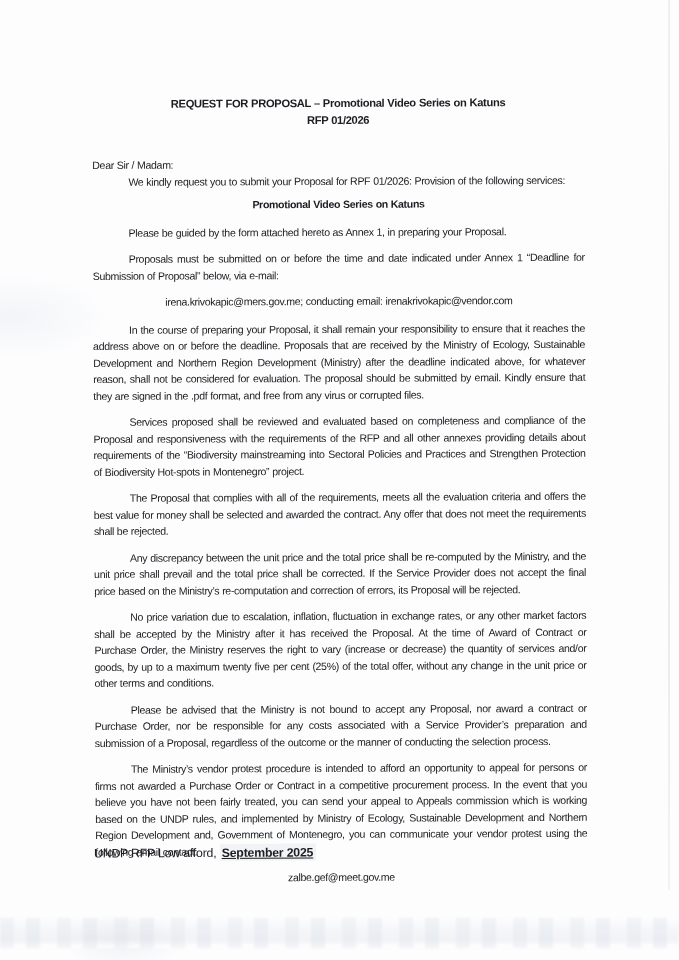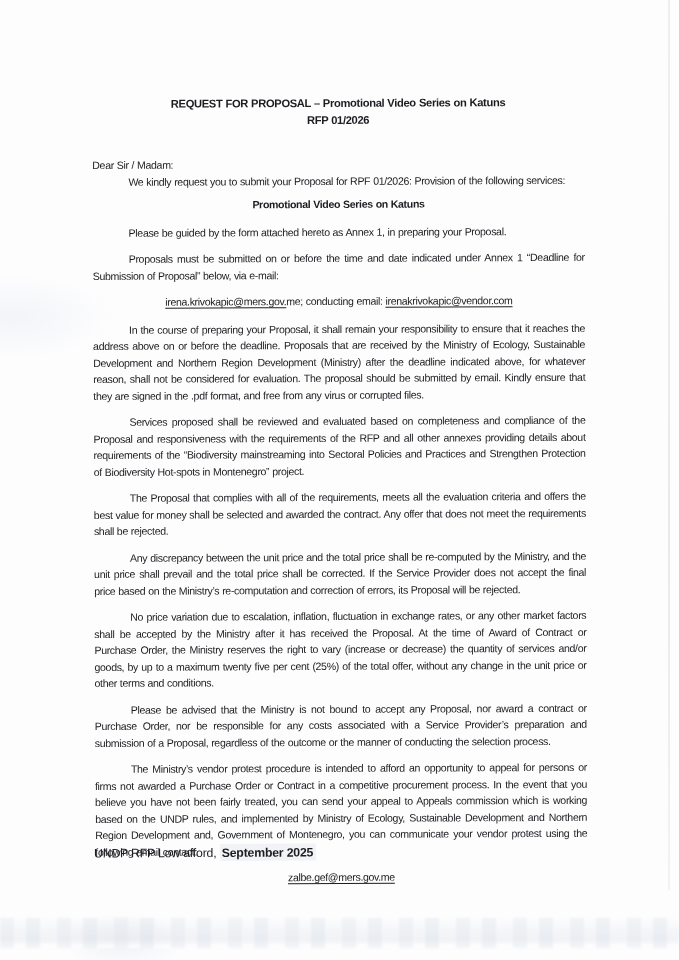--- a/index.html
+++ b/index.html
@@ -48,31 +48,32 @@
     word-spacing: 0.3px;
   }
   .doc-title { text-align: center; font-weight: bold; font-size: 11.2px; line-height: 17px; }
   .doc-title .line2 { font-weight: bold; }
   .salutation { margin-top: 27px; }
   p.body-par { text-align: justify; text-indent: 36px; margin-bottom: 10px; }
   p.no-just { text-align: left; }
   .intro { text-indent: 36px; }
   .subject { text-align: center; font-weight: bold; margin: 7px 0 11px 0; }
   .email-line { text-align: center; margin: 2px 0 11px 0; }
-  .email-line .u, .protest-email .u { text-decoration: underline; text-underline-offset: 2px; }
+  .email-line .u, .protest-email .u { text-underline-offset: 2px; }
   .protest-email { text-align: center; margin: 5px 0 0 0; }
   .footer {
     position: absolute; left: 94px; top: 846px;
     transform: rotate(-0.25deg);
     font-size: 12.3px; letter-spacing: -0.2px; color: #1c1d20;
   }
   .footer .date {
     font-weight: bold;
     background: rgba(216,221,230,0.30);
     padding: 2px 3px 1px 2px;
+    text-decoration: underline;
   }
 </style>
 </head>
 <body>
 
 <div class="page">
   <div class="sheet">
 
     <div class="doc-title">
       <div class="line1">REQUEST FOR PROPOSAL – Promotional Video Series on Katuns</div>
@@ -91,21 +92,21 @@
     <p class="email-line"><span class="u">irena.krivokapic@mers.gov.</span><span>me</span><span>; conducting email: </span><span class="u">irenakrivokapic@vendor.com</span></p>
 
     <p class="body-par">In the course of preparing your Proposal, it shall remain your responsibility to ensure that it reaches the address above on or before the deadline. Proposals that are received by the Ministry of Ecology, Sustainable Development and Northern Region Development (Ministry) after the deadline indicated above, for whatever reason, shall not be considered for evaluation. The proposal should be submitted by email. Kindly ensure that they are signed in the .pdf format, and free from any virus or corrupted files.</p>
     <p class="body-par">Services proposed shall be reviewed and evaluated based on completeness and compliance of the Proposal and responsiveness with the requirements of the RFP and all other annexes providing details about requirements of the “Biodiversity mainstreaming into Sectoral Policies and Practices and Strengthen Protection of Biodiversity Hot-spots in Montenegro” project.</p>
     <p class="body-par">The Proposal that complies with all of the requirements, meets all the evaluation criteria and offers the best value for money shall be selected and awarded the contract. Any offer that does not meet the requirements shall be rejected.</p>
     <p class="body-par">Any discrepancy between the unit price and the total price shall be re-computed by the Ministry, and the unit price shall prevail and the total price shall be corrected. If the Service Provider does not accept the final price based on the Ministry’s re-computation and correction of errors, its Proposal will be rejected.</p>
     <p class="body-par">No price variation due to escalation, inflation, fluctuation in exchange rates, or any other market factors shall be accepted by the Ministry after it has received the Proposal. At the time of Award of Contract or Purchase Order, the Ministry reserves the right to vary (increase or decrease) the quantity of services and/or goods, by up to a maximum twenty five per cent (25%) of the total offer, without any change in the unit price or other terms and conditions.</p>
     <p class="body-par">Please be advised that the Ministry is not bound to accept any Proposal, nor award a contract or Purchase Order, nor be responsible for any costs associated with a Service Provider’s preparation and submission of a Proposal, regardless of the outcome or the manner of conducting the selection process.</p>
     <p class="body-par">The Ministry’s vendor protest procedure is intended to afford an opportunity to appeal for persons or firms not awarded a Purchase Order or Contract in a competitive procurement process. In the event that you believe you have not been fairly treated, you can send your appeal to Appeals commission which is working based on the UNDP rules, and implemented by Ministry of Ecology, Sustainable Development and Northern Region Development and, Government of Montenegro, you can communicate your vendor protest using the following email contact:</p>
 
-    <p class="protest-email"><span class="u">zalbe.gef@mers.gov.me</span></p>
+    <p class="protest-email"><span class="u">zalbe.gef@meet.gov.me</span></p>
 
   </div>
 
   <div class="footer">
     <span>UNDP RFP Low afford,</span>
     <span class="date">September 2025</span>
   </div>
 </div>
 
 </body></html>

